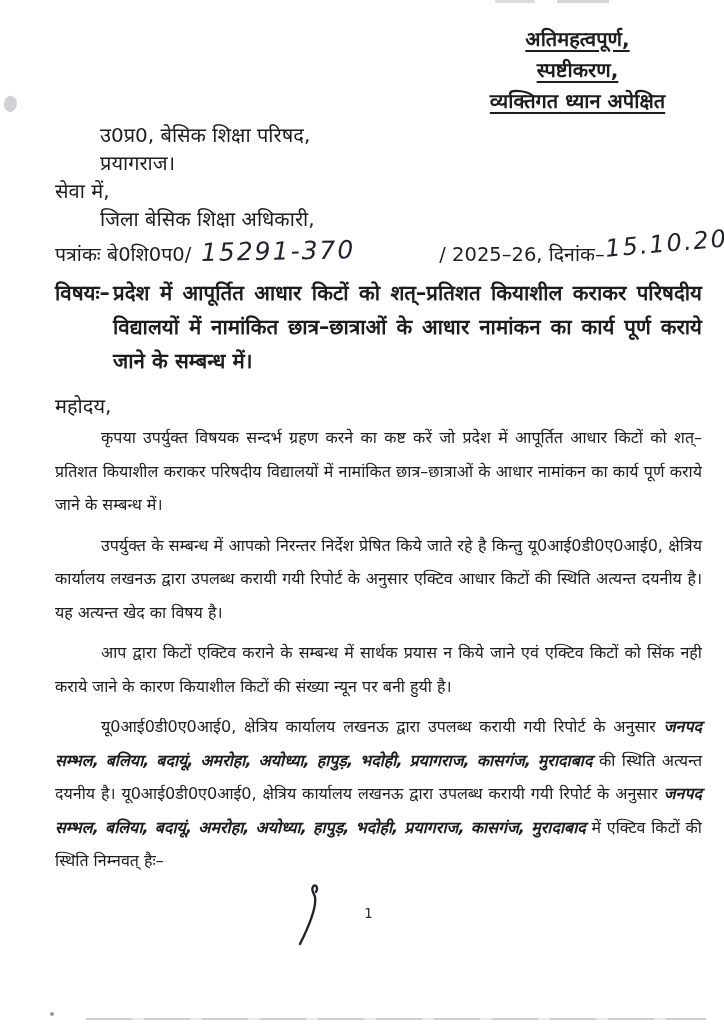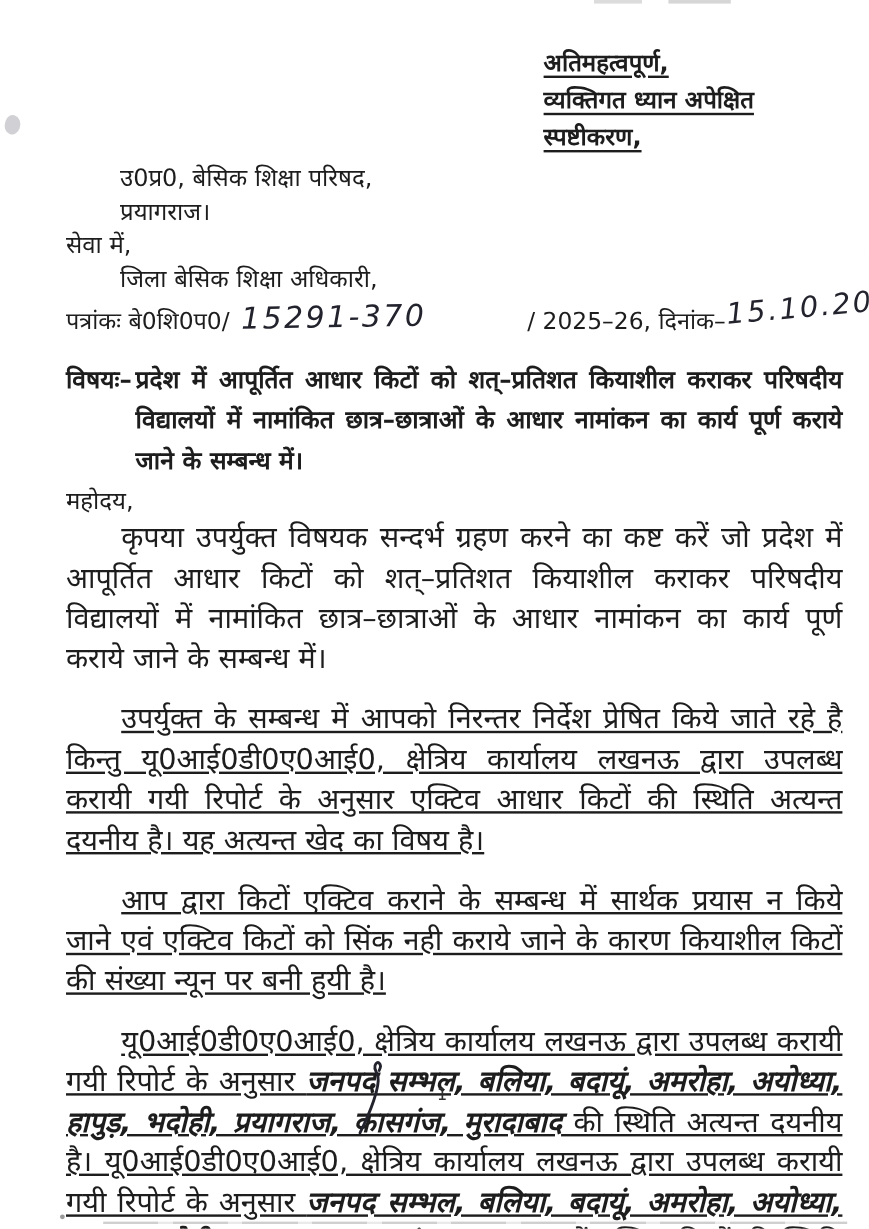--- a/index.html
+++ b/index.html
@@ -31,21 +31,21 @@
     opacity: .75;
   }
   .bottom-dot { position: absolute; left: 50px; top: 1012px; width: 4px; height: 4px; background: #9a9a9a; border-radius: 50%; }
 
   .content {
     position: absolute;
     left: 55px; right: 22px; top: 0;
   }
 
   
-  .flags { margin: 37px 0 4px 398px; }
+  .flags { margin: 24px 0 4px 398px; text-align: center; }
   .flag-line {
     font-weight: bold; font-size: 20px; line-height: 31px;
     text-decoration: underline;
     text-underline-offset: 4px;
     white-space: nowrap;
   }
 
   
   .lh-label { font-size: 20px; line-height: 28px; }
   .lh-line  { font-size: 20px; line-height: 28px; padding-left: 45px; }
@@ -66,40 +66,40 @@
   }
   .hw-date {
     display: inline-block;
     font-size: 24px;
     transform: rotate(-5deg) translateY(-4px);
     transform-origin: left bottom;
     padding-left: 2px;
   }
 
   
-  .subject { display: flex; margin-top: 19px; }
+  .subject { display: flex; margin-top: 9px; }
   .subject-label {
     flex: 0 0 58px;
     font-weight: bold; font-size: 20.5px; line-height: 34px;
   }
   .subject-text {
     flex: 1;
     font-weight: bold; font-size: 20.5px; line-height: 34px;
     text-align: justify;
   }
 
-  .salutation { margin-top: 1px; font-size: 20px; line-height: 30px; }
+  .salutation { margin-top: 13px; font-size: 20px; line-height: 30px; }
 
   .para {
     margin: 0;
-    font-size: 24px; line-height: 33.5px;
+    font-size: 16px; line-height: 33.5px;
     text-align: justify;
     text-indent: 46px;
   }
-  .para + .para { margin-top: 17px; text-decoration: underline; }
+  .para + .para { margin-top: 7px; }
   .districts-emphasis { font-weight: bold; font-style: italic; }
 
   .pen-stroke { position: absolute; left: 293px; top: 884px; }
   .page-number {
     position: absolute; left: 364px; top: 905px;
     font-size: 14px; color: #2e2e2e;
     font-family: "DejaVu Sans Mono", monospace;
   }
 </style>
 </head>
@@ -108,22 +108,22 @@
 <div class="page">
 
   <div class="scan-artifact-top1"></div>
   <div class="scan-artifact-top2"></div>
   <div class="scan-smudge"></div>
 
   <div class="content">
 
     <div class="flags">
       <div><span class="flag-line">अतिमहत्वपूर्ण,</span></div>
+      <div><span class="flag-line">स्पष्टीकरण,</span></div>
       <div><span class="flag-line">व्यक्तिगत ध्यान अपेक्षित</span></div>
-      <div><span class="flag-line">स्पष्टीकरण,</span></div>
     </div>
 
     <div class="sender">
       <div class="lh-line">उ0प्र0, बेसिक शिक्षा परिषद,</div>
       <div class="lh-line">प्रयागराज।</div>
     </div>
 
     <div class="recipient">
       <div class="lh-label">सेवा में,</div>
       <div class="lh-line">जिला बेसिक शिक्षा अधिकारी,</div>

